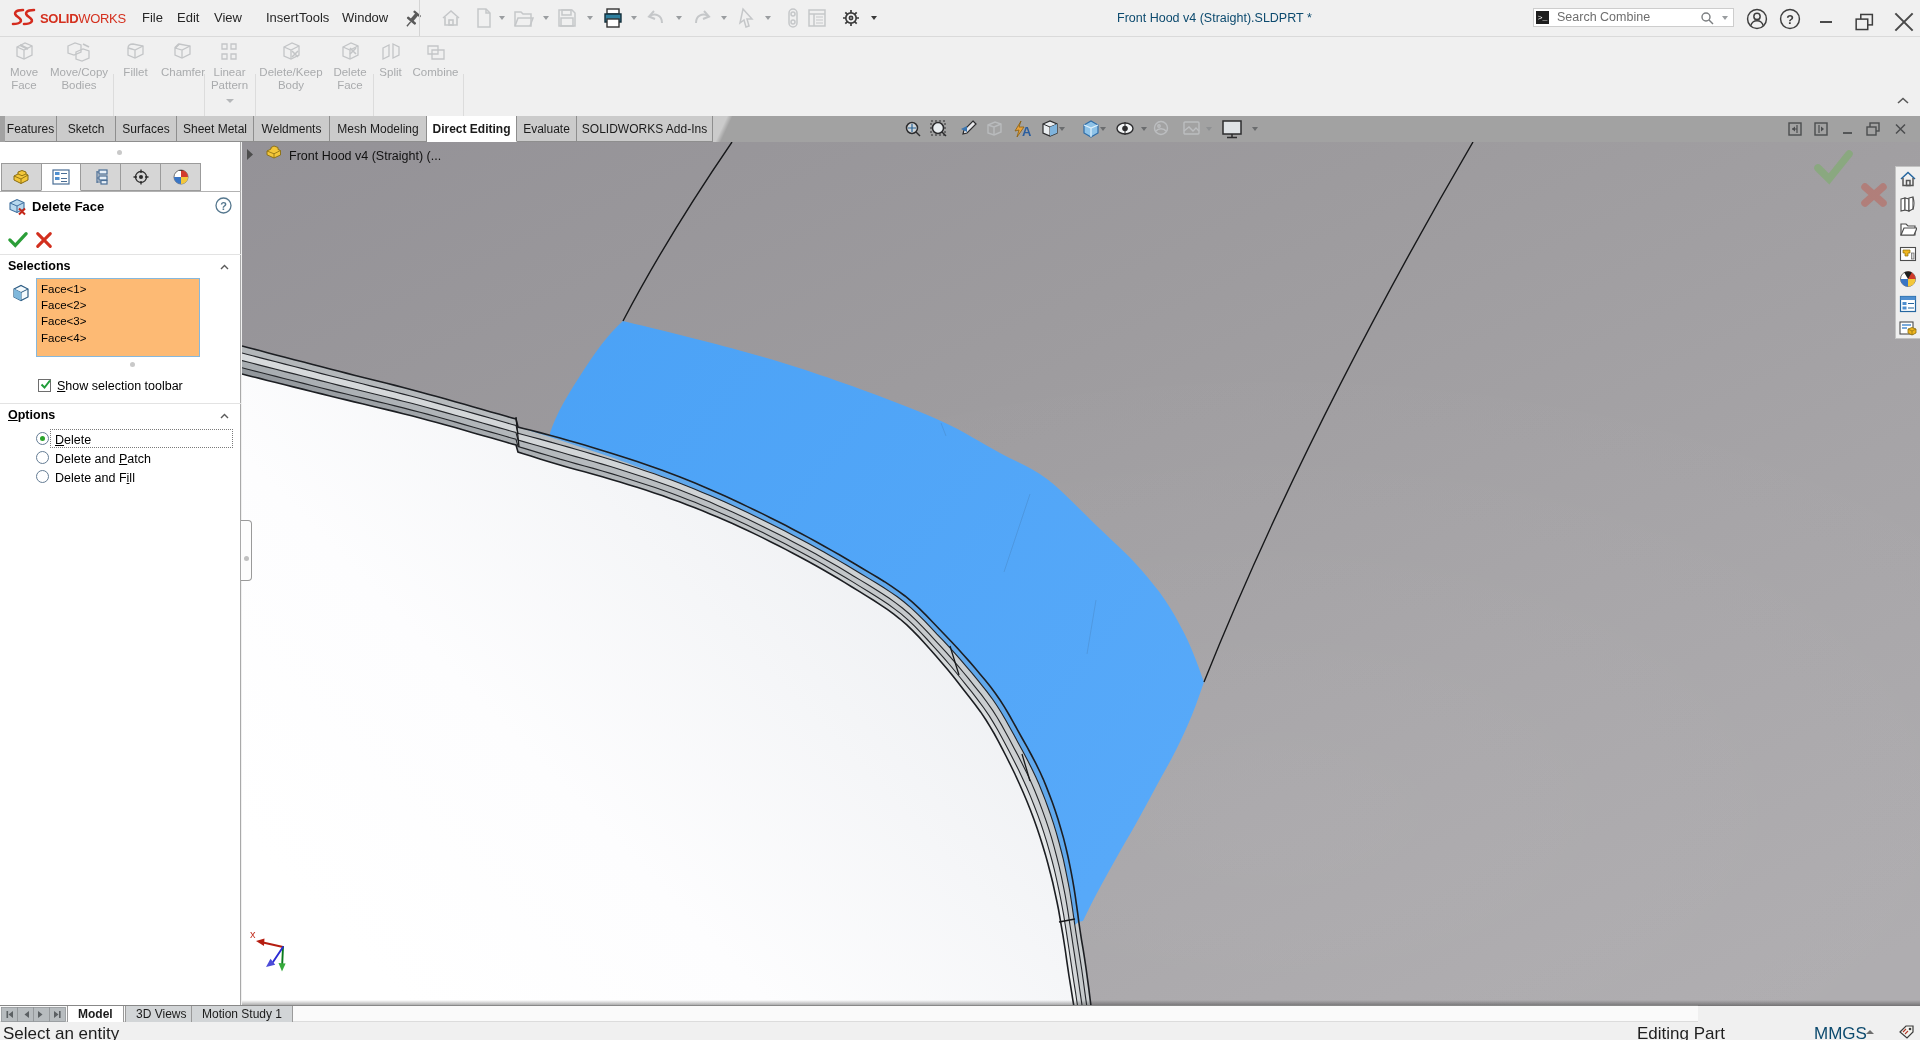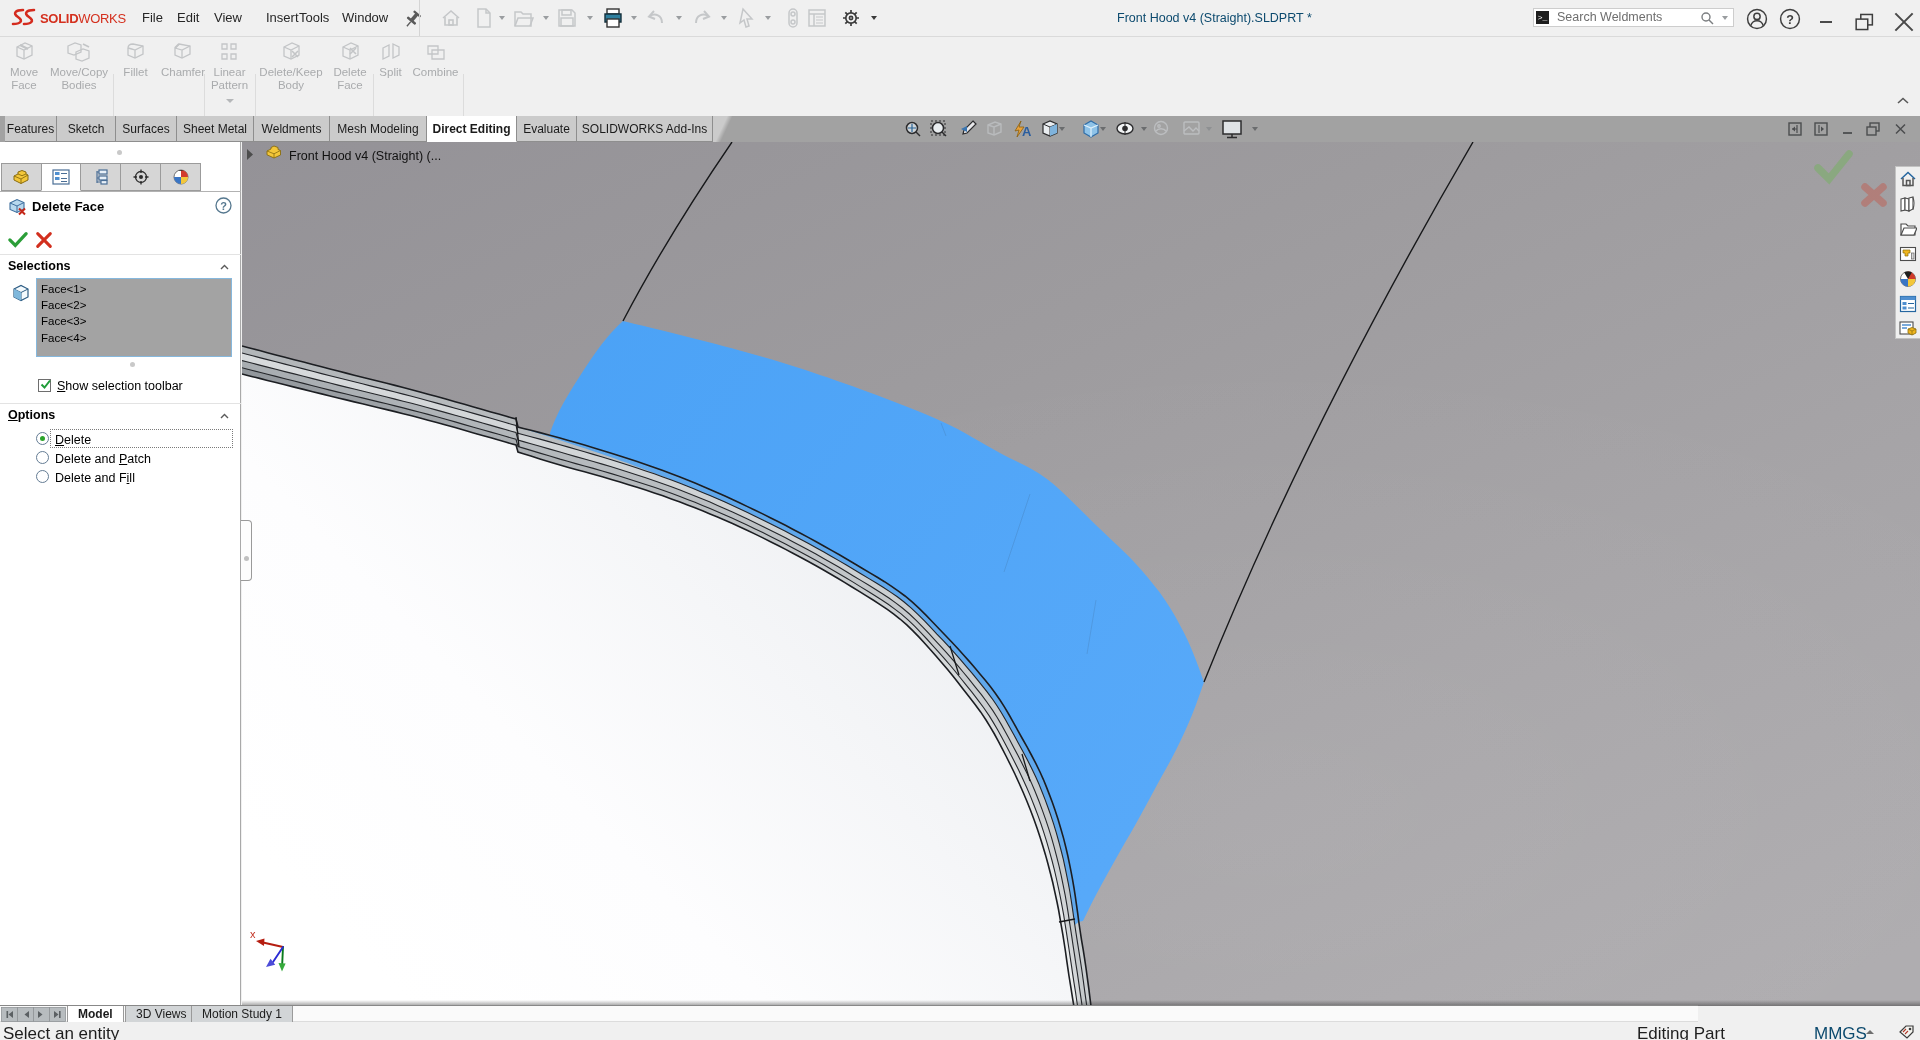--- a/index.html
+++ b/index.html
@@ -133,21 +133,21 @@
       <g fill="none" stroke="#3c3c3c" stroke-width="1.7">
         <circle cx="11" cy="11" r="5.2"></circle>
         <circle cx="11" cy="11" r="1.6"></circle>
         <path d="M11,3 V6 M11,16 V19 M3,11 H6 M16,11 H19 M5.3,5.3 L7.4,7.4 M14.6,14.6 L16.7,16.7 M5.3,16.7 L7.4,14.6 M14.6,7.4 L16.7,5.3"></path>
       </g>
     </svg>
  <div class="drop dropd" style="left:871px"></div>
  <div id="doctitle">Front Hood v4 (Straight).SLDPRT *</div>
  <div id="searchbox">
       <div class="si">&gt;_</div>
-      <div class="ph">Search Weldments</div>
+      <div class="ph">Search Combine</div>
    <svg style="position:absolute;left:166px;top:2px" width="14" height="14" viewBox="0 0 14 14">
         <g fill="none" stroke="#7b7e80" stroke-width="1.4">
           <circle cx="6" cy="6" r="4"></circle>
           <path d="M9,9 L13,13"></path>
         </g>
       </svg>
    <div class="drop" style="left:188px;top:7px"></div>
  </div>
  <svg class="ticon" style="left:1746px;top:8px" width="21" height="21" viewBox="0 0 21 21">
       <g fill="none" stroke="#3e3e3e" stroke-width="1.4">
@@ -421,21 +421,21 @@
 
  <div class="pm-sect" style="position:absolute;left:8px;top:117px">Selections</div>
  <svg class="chev" style="left:220px;top:121px" viewBox="0 0 9 9">
       <path d="M1,6 L4.5,2.5 L8,6" fill="none" stroke="#5a5a5a" stroke-width="1.4"></path>
     </svg>
  <svg style="position:absolute;left:11px;top:141px" width="20" height="20" viewBox="0 0 20 20">
       <path d="M3,6 L10,2.5 L17,6 L17,14 L10,17.5 L3,14 Z" fill="#f4fafd" stroke="#2e5d84" stroke-width="1.2"></path>
       <path d="M3,6 L10,9.5 L17,6 M10,9.5 V17.5" fill="none" stroke="#2e5d84" stroke-width="1"></path>
       <path d="M3,6 L10,9.5 L10,17.5 L3,14 Z" fill="#7fb8dc"></path>
     </svg>
- <div style="position:absolute;left:36px;top:136px;width:196px;height:79px;background:#a3a3a3;border:1px solid #86b8dd;font-size:11.5px;color:#000;line-height:16.2px;padding:2px 0 0 4px">Face&lt;1&gt;<br>Face&lt;2&gt;<br>Face&lt;3&gt;<br>Face&lt;4&gt;</div>
+ <div style="position:absolute;left:36px;top:136px;width:164px;height:79px;background:#fdba74;border:1px solid #86b8dd;font-size:11.5px;color:#000;line-height:16.2px;padding:2px 0 0 4px">Face&lt;1&gt;<br>Face&lt;2&gt;<br>Face&lt;3&gt;<br>Face&lt;4&gt;</div>
  <div style="position:absolute;left:130px;top:220px;width:5px;height:5px;border-radius:50%;background:#c9c9c9"></div>
 
  <div style="position:absolute;left:38px;top:237px;width:13px;height:13px;background:#fff;border:1px solid #6e6e6e"></div>
  <svg style="position:absolute;left:39px;top:236px" width="13" height="13" viewBox="0 0 13 13">
       <path d="M2.5,6.5 L5.5,9.5 L11,2.5" fill="none" stroke="#1f9c38" stroke-width="2"></path>
     </svg>
  <div style="position:absolute;left:57px;top:237px;font-size:12.5px;color:#000"><span style="text-decoration:underline">S</span>how selection toolbar</div>
  <div class="sep-h" style="top:261px"></div>
 
  <div class="pm-sect" style="position:absolute;left:8px;top:266px"><span style="text-decoration:underline">O</span>ptions</div>

